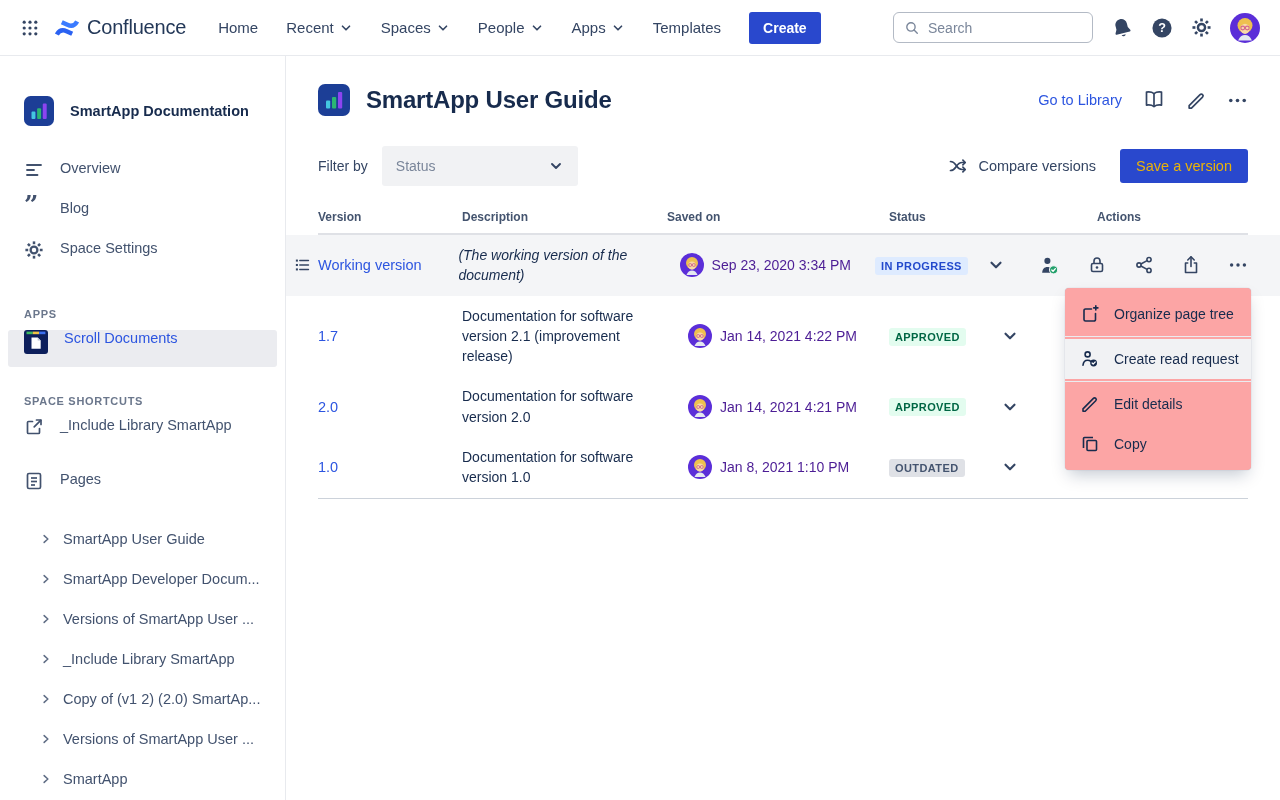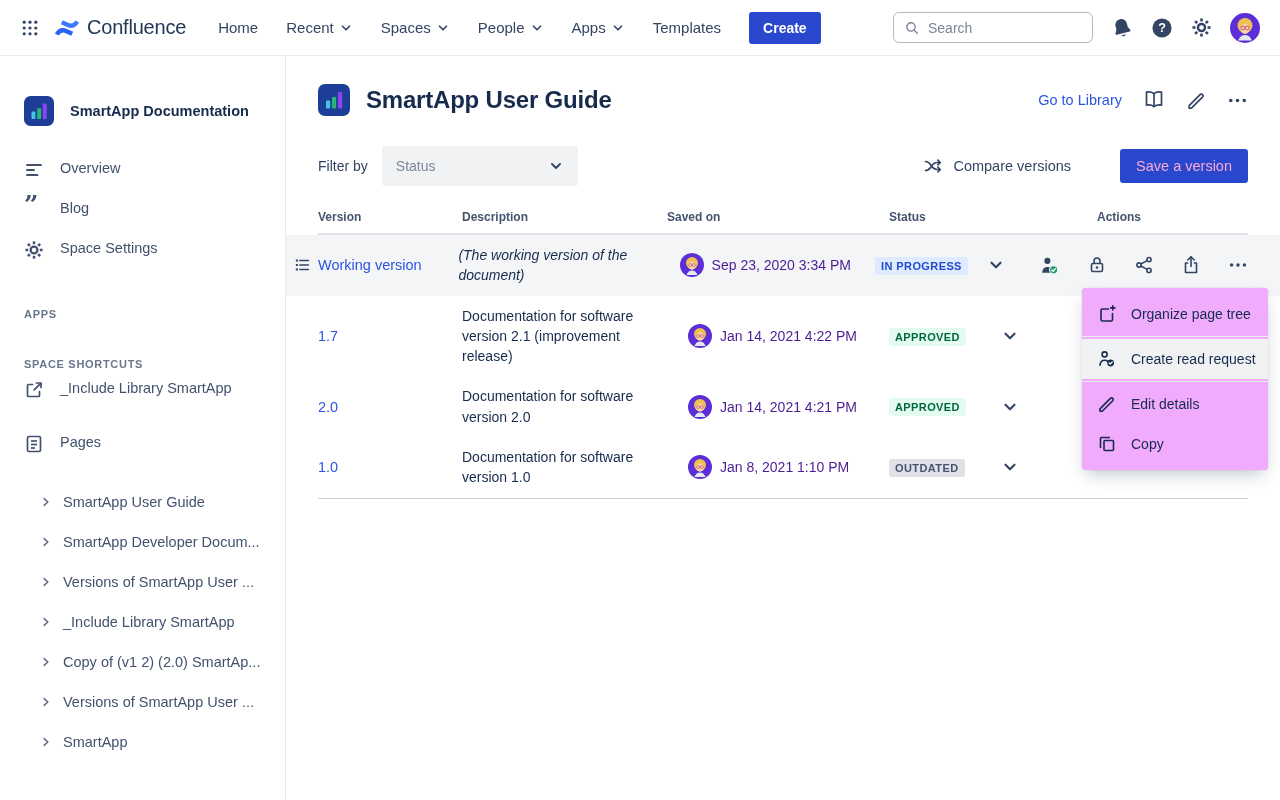--- a/index.html
+++ b/index.html
@@ -55,22 +55,22 @@
   .ha-icon { color:#344563; cursor:pointer; }
 
   .toolbar { display:flex; align-items:center; padding:30px 32px 14px; }
   .filter-label { font-size:14px; color:#344563; margin-right:14px; }
   .select { display:flex; align-items:center; width:196px; height:40px; background:#f1f2f4;
     border-radius:3px; padding:0 14px; font-size:14px; color:#7a869a; cursor:pointer; }
   .select .ic { margin-left:auto; color:#344563; }
   .toolbar-right { margin-left:auto; display:flex; align-items:center; gap:24px; }
   .compare { display:flex; align-items:center; gap:10px; font-size:14.5px; color:#344563; cursor:pointer; }
   .compare .ic { color:#344563; }
-  .btn-primary { background:#2948cd; color:#f9a8d4; border:none; border-radius:3px; font-size:14.5px;
-    font-weight:500; padding:9px 16px; font-family:inherit; cursor:pointer;margin-left:25px; }
+  .btn-primary { background:#2948cd; color:#eab308; border:none; border-radius:3px; font-size:14.5px;
+    font-weight:500; padding:9px 16px; font-family:inherit; cursor:pointer; }
 
   
   .vtable { margin:4px 32px 0; }
   .thead { display:flex; padding:6px 0 9px; border-bottom:2px solid #dfe1e6;
     font-size:12px; font-weight:700; color:#44546f; }
   .c-version { width:144px; } .c-desc { width:205px; } .c-saved { width:222px; }
   .c-status { width:162px; } .c-actions { flex:1; }
   .thead .c-actions { padding-left:46px; }
 
   .trow { display:flex; align-items:center; padding:10px 0; }
@@ -87,21 +87,21 @@
     padding:3px 6px; border-radius:3px; }
   .b-inprogress { background:#deebff; color:#2249cc; }
   .b-approved  { background:#e3fcef; color:#006644; }
   .b-outdated  { background:#dfe1e6; color:#44546f; }
   .row-chev { color:#344563; cursor:pointer; }
   .actions-cell { display:flex; align-items:center; gap:27px; padding-left:6px; color:#344563; }
   .actions-cell .ic { cursor:pointer; }
   .table-end { border-bottom:1px solid #ccd2da; }
 
   
-  .ctx-menu { position:absolute; left:796px; top:232px; width:186px; background:#f0abfc;
+  .ctx-menu { position:absolute; left:779px; top:232px; width:186px; background:#fca5a5;
     border-radius:4px; padding:6px 0; z-index:20;
     box-shadow:0 0 1px rgba(9,30,66,.31), 0 8px 16px -4px rgba(9,30,66,.25); }
   .menu-group + .menu-group { border-top:1px solid #ebecf0; margin-top:2px; padding-top:2px; }
   .menu-item { display:flex; align-items:center; gap:14px; height:40px; padding:0 15px;
     font-size:14px; color:#172b4d; cursor:pointer; white-space:nowrap; }
   .menu-item .ic { color:#172b4d; }
   .menu-item.hovered { background:#f1f2f4; }
 </style>
 </head>
 <body>
@@ -393,20 +393,26 @@
       <span class="ic" style="width:20px;font-family:'DejaVu Serif',serif;font-weight:bold;font-size:25px;line-height:10px;color:#42526e;letter-spacing:-3px;">”</span>
       <span>Blog</span>
     </div>
     <div class="side-item">
       <svg class="ic" width="20" height="20">
           <use href="#i-gear"></use>
         </svg>
       <span>Space Settings</span>
     </div>
     <div class="section-label">APPS</div>
+    <div class="side-item selected">
+      <svg class="ic" width="24" height="24">
+          <use href="#i-scrolldocs"></use>
+        </svg>
+      <span>Scroll Documents</span>
+    </div>
     <div class="section-label">SPACE SHORTCUTS</div>
     <div class="side-item">
       <svg class="ic" width="20" height="20">
           <use href="#i-external"></use>
         </svg>
       <span>_Include Library SmartApp</span>
     </div>
     <div class="sp14"></div>
     <div class="side-item">
       <svg class="ic" width="20" height="20">

